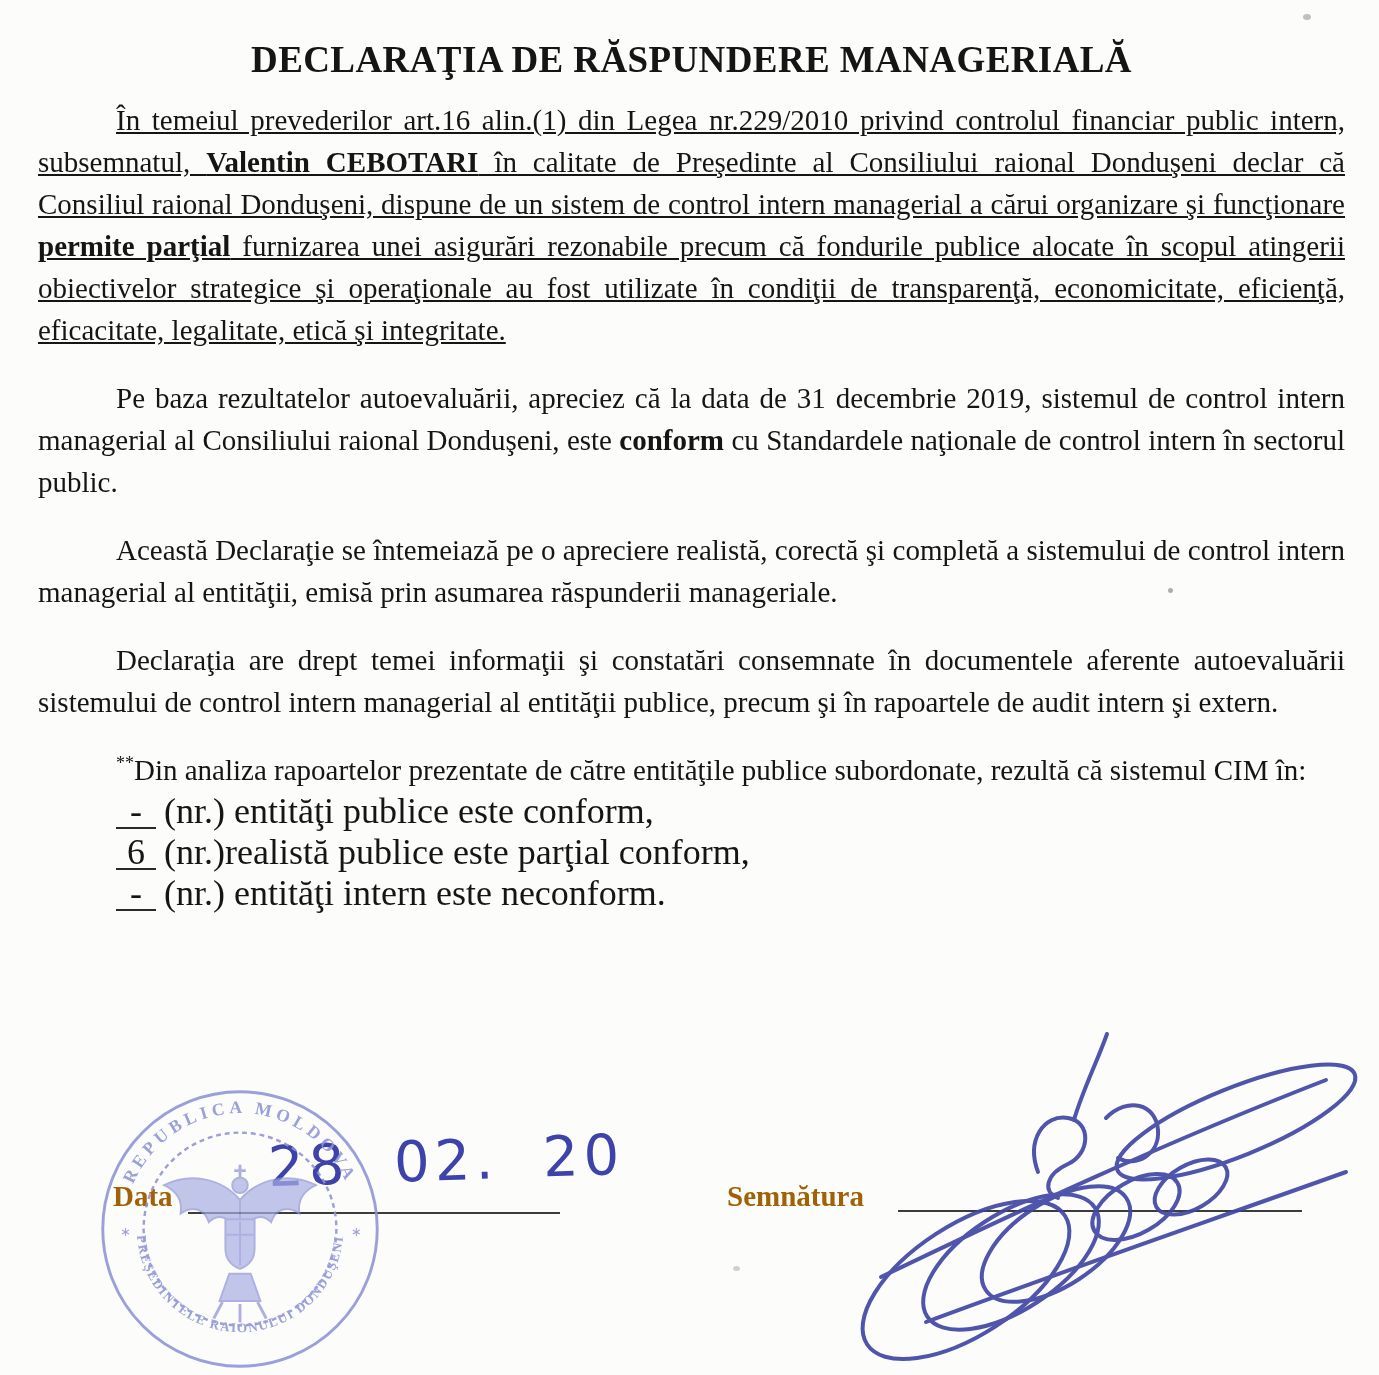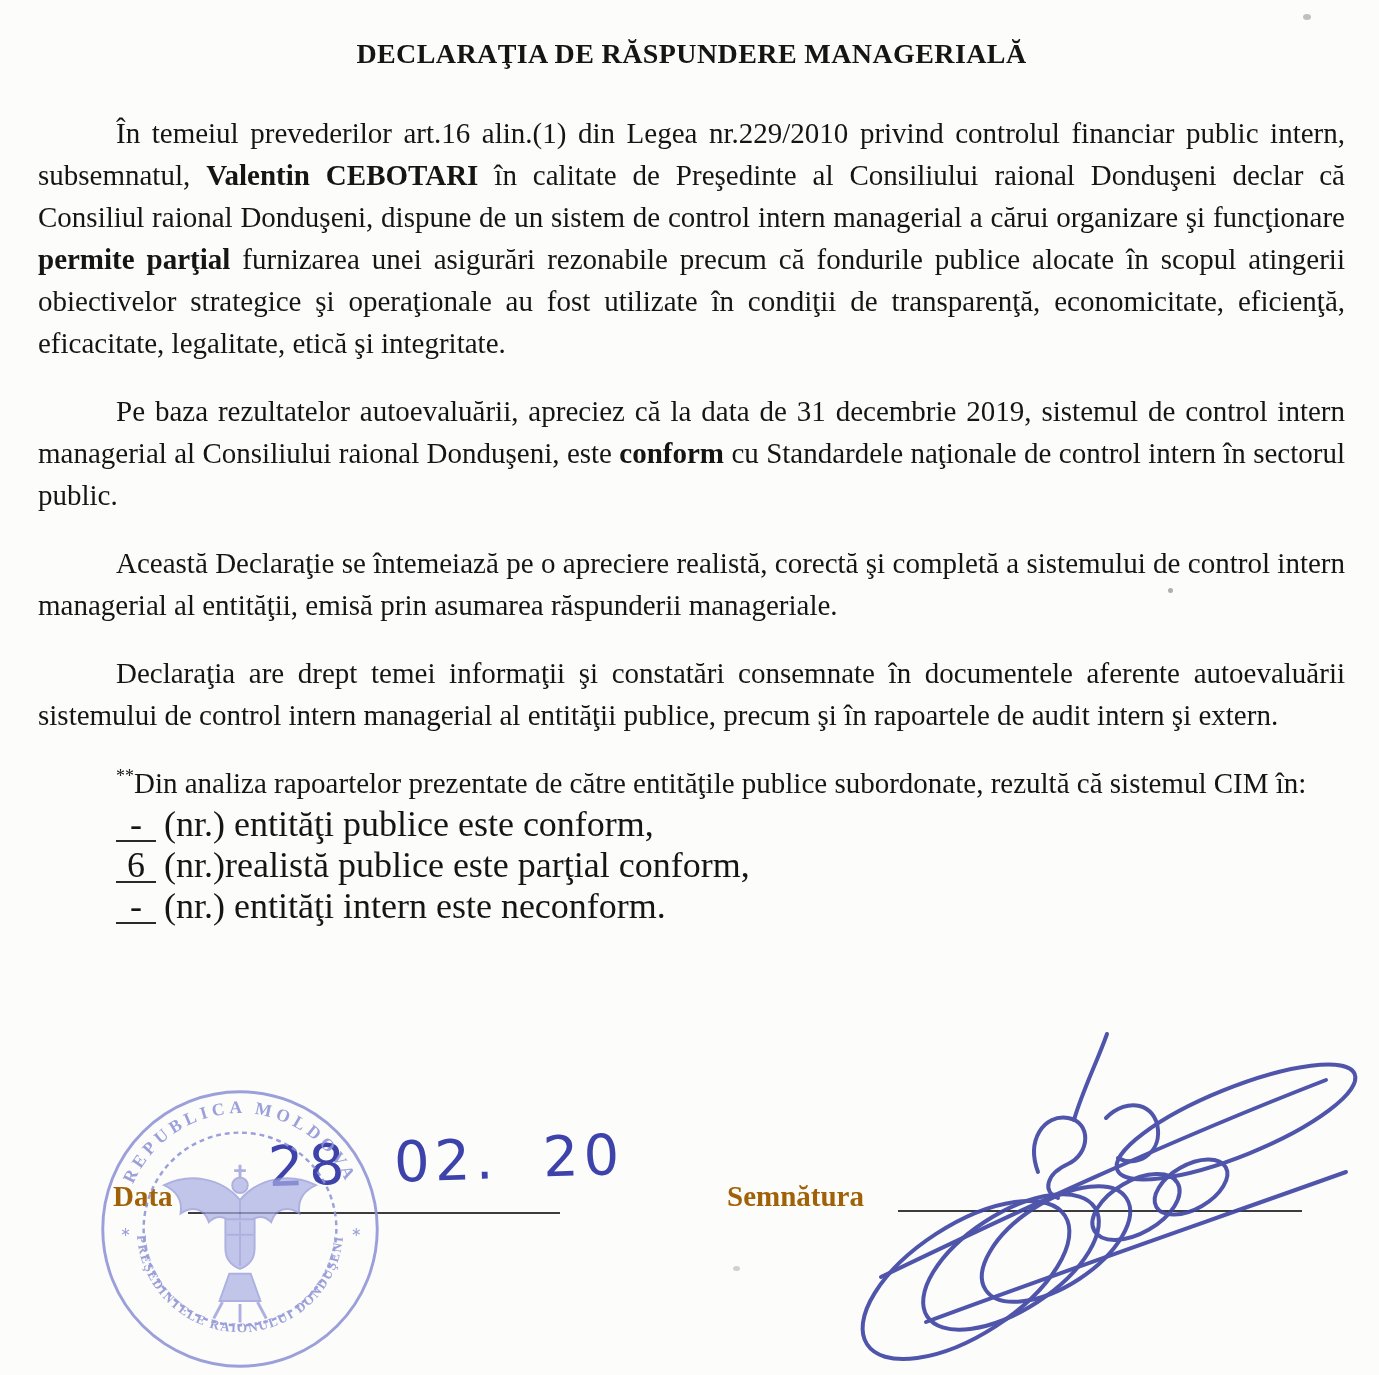--- a/index.html
+++ b/index.html
@@ -4,28 +4,28 @@
 <style>
   * { margin:0; padding:0; box-sizing:border-box; }
   body { background:#e8e8e4; }
   .page {
     position:relative; width:1379px; height:1375px;
     background:#fcfcfa; overflow:hidden;
     font-family:"Liberation Serif", serif; color:#151515;
   }
   .content { padding:22px 34px 0 38px; }
   .doc-title {
-    text-align:center; font-size:28px; font-weight:bold;
+    text-align:center; font-size:37px; font-weight:bold;
     margin-top:16px; letter-spacing:0.4px;
   }
   .para {
     font-size:29px; line-height:42px; text-align:justify;
     text-indent:78px; margin-top:26px;
   }
-  .para.first { margin-top:42px; }
+  .para.first { margin-top:18px;text-decoration:underline; }
   .para .b { font-weight:bold; }
   .para .sup { vertical-align:super; font-size:0.62em; line-height:0; }
   .list { margin-left:78px; }
   .list-line { font-size:36px; line-height:41px; }
   .mk {
     display:inline-block; min-width:40px; text-align:center;
     border-bottom:2px solid #2a2a2a; margin-right:8px; line-height:32px;
   }
   .footer-label {
     position:absolute; font-size:29px; font-weight:bold; color:#a16207;

